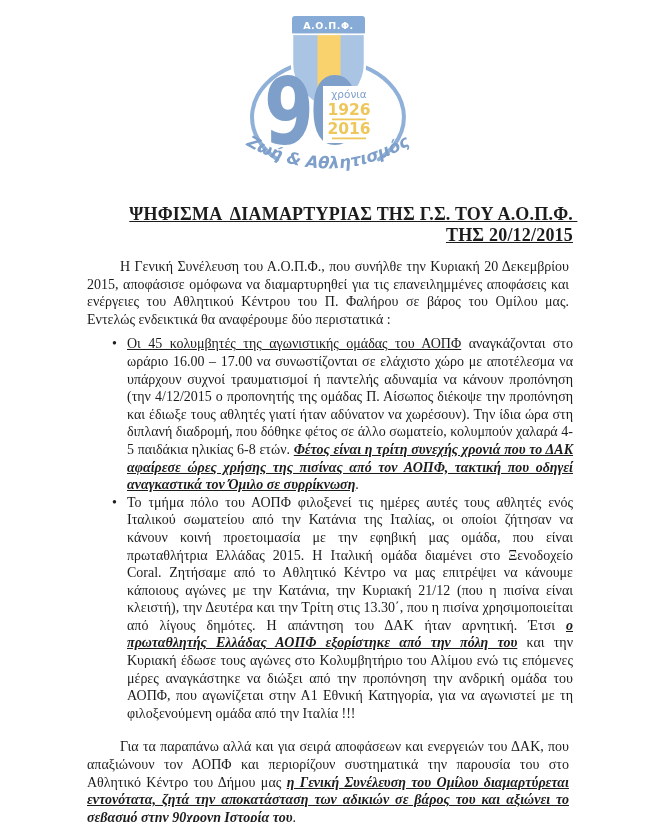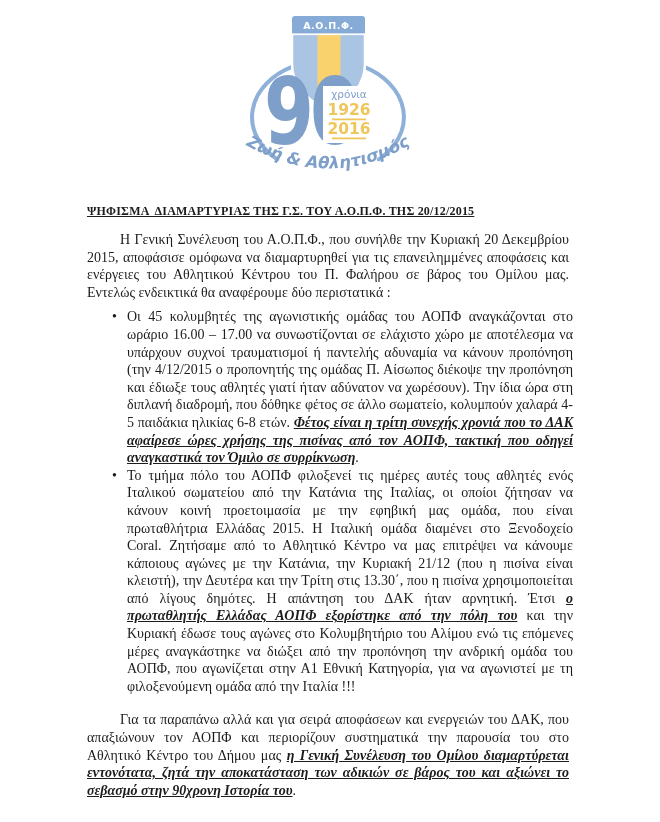--- a/index.html
+++ b/index.html
@@ -3,33 +3,33 @@
 <meta charset="utf-8">
 <style>
   html,body { margin:0; padding:0; }
   body {
     width:660px; height:822px; background:#ffffff; overflow:hidden;
     font-family:"Liberation Serif","DejaVu Serif",serif; color:#1c1c1c;
   }
   .page { width:660px; height:594px; box-sizing:border-box; padding:12px 87px 0 87px; }
   .logo-wrap { width:220px; margin:0 auto; }
   .doc-title {
-    font-size:12px; font-weight:bold; text-align:left;
+    font-size:18px; font-weight:bold; text-align:right;
     text-decoration:underline; white-space:pre-wrap;
     margin:10px 0 0 0; letter-spacing:0.2px;
   }
   .para { font-size:14px; line-height:17.6px; text-align:justify; margin:12px 4px 0 0; }
   .indent { text-indent:33px; }
   .bullets { margin:7px 0 0 0; padding:0 0 0 23px; list-style:none; }
   .bullets li {
     position:relative; padding-left:17px; font-size:14px;
     line-height:17.6px; text-align:justify;
   }
   .bullets li::before { content:"\2022"; position:absolute; left:2px; top:0; }
-  .u  { }
+  .u  { text-decoration:underline; }
   .bu { font-weight:bold; text-decoration:underline;font-style:italic; }
   .closing { margin-top:16px; }
 </style>
 </head>
 <body>
 
 <div class="page">
 
   <div class="logo-wrap">
     <svg width="220" height="178" viewBox="0 0 220 178">

